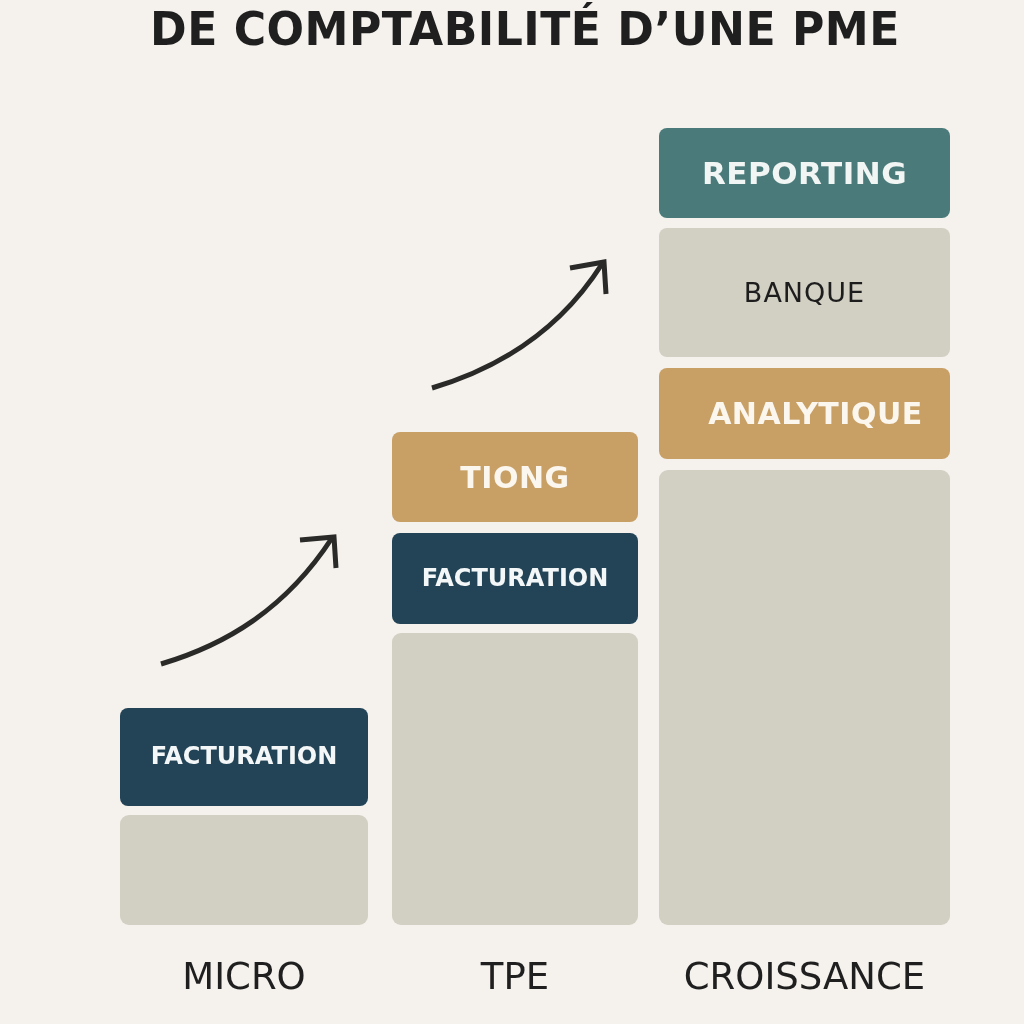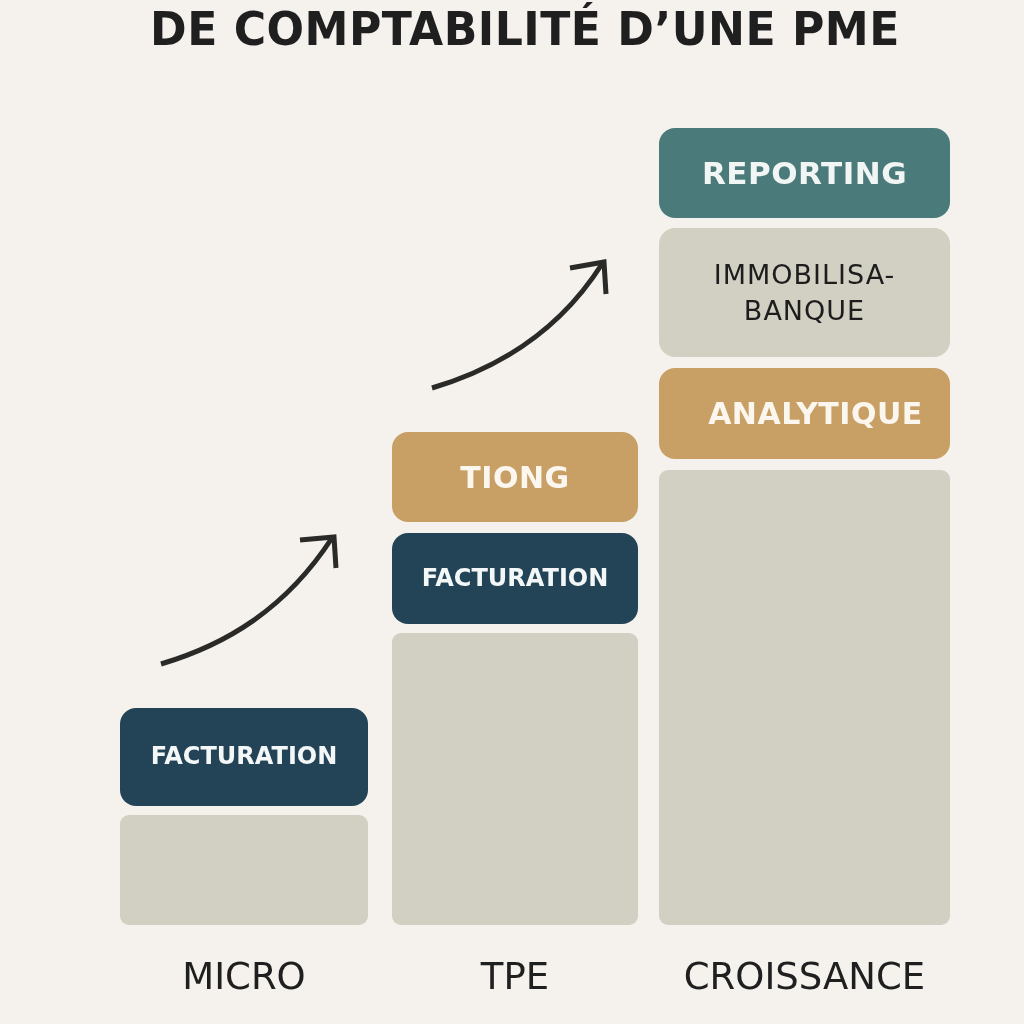--- a/index.html
+++ b/index.html
@@ -9,21 +9,21 @@
       position: relative;
       font-family: "DejaVu Sans", "Liberation Sans", sans-serif;
     }
     .title {
       position: absolute; left: 150px; top: 2px; width: 820px;
       font-size: 46px; font-weight: bold; color: #1f1f1f;
       letter-spacing: 0.5px; white-space: nowrap;
       transform: scaleX(0.96); transform-origin: left top;
     }
     .block {
-      position: absolute; border-radius: 16px;
+      position: absolute; border-radius: 8px;
       display: flex; align-items: center; justify-content: center;
       text-align: center; font-weight: bold; box-sizing: border-box;
       line-height: 1.3;
     }
     .base { background: #d2cfc3; border-radius: 9px; }
     .navy { background: #234457; color: #f4f7f7; font-size: 24px; }
     .teal { background: #4a7b7a; color: #f1f6f4; font-size: 31px; letter-spacing: 0.5px; }
     .tan { background: #c8a066; color: #fbf6ee; font-size: 30px; letter-spacing: 0.5px; }
     .grey-label { background: #d2cfc3; color: #1d1d1d; font-size: 27px; font-weight: normal; letter-spacing: 1px; }
     .stage-label {
@@ -54,21 +54,20 @@
   </div>
   <div class="block base" style="left:392px; top:633px; width:246px; height:292px;"></div>
   <div class="stage-label" style="left:392px; width:300px; margin-left:-27px;">TPE</div>
 </div>
 
 <div>
   <div class="block teal" style="left:659px; top:128px; width:291px; height:90px;">
     <span>REPORTING</span>
   </div>
   <div class="block grey-label" style="left:659px; top:228px; width:291px; height:129px; flex-direction:column;">
-    <span>IMMOBILISA-</span>
     <span>BANQUE</span>
   </div>
   <div class="block tan" style="left:659px; top:368px; width:291px; height:91px;padding-left:22px;">
     <span>ANALYTIQUE</span>
   </div>
   <div class="block base" style="left:659px; top:470px; width:291px; height:455px;"></div>
   <div class="stage-label" style="left:659px; width:291px;">CROISSANCE</div>
 </div>
 
 <svg class="arrow" style="left:0; top:0;" width="1024" height="1024" viewBox="0 0 1024 1024">

